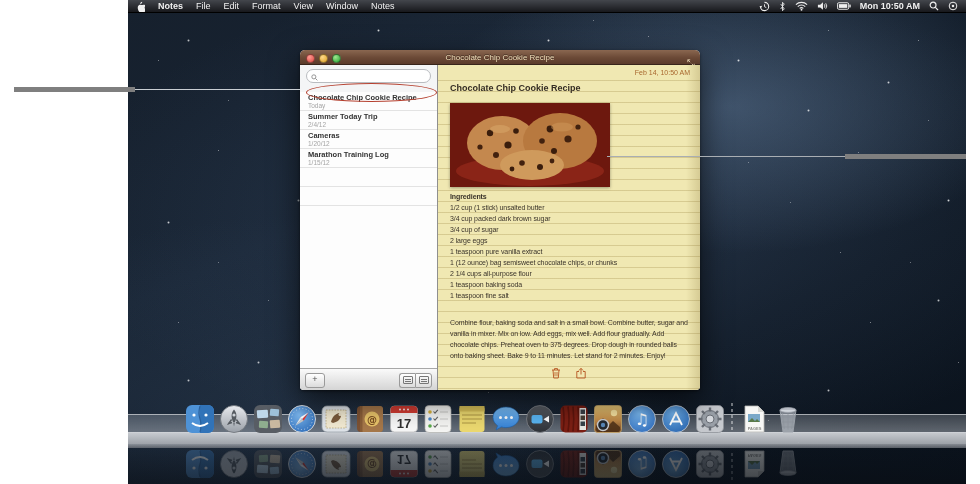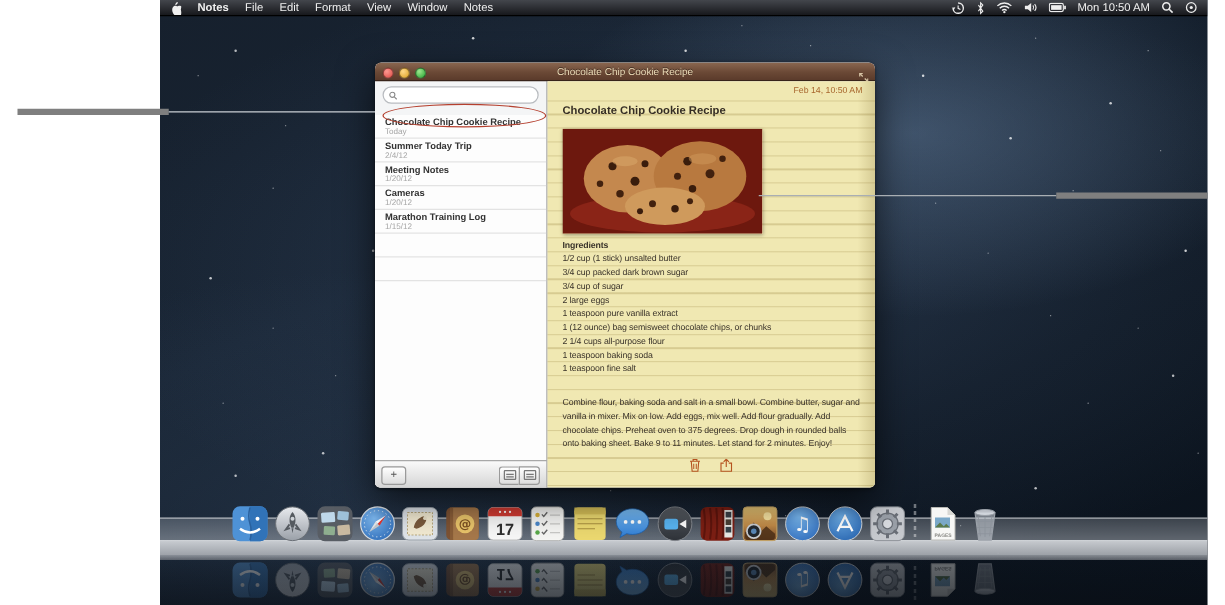--- a/index.html
+++ b/index.html
@@ -39,21 +39,21 @@
       750px 432px 0 0 rgba(255,255,255,.45),712px 252px 0 0 rgba(255,255,255,.55),
       662px 202px 0 0 rgba(255,255,255,.5);}
   
   .menubar{position:absolute;left:0;top:0;right:0;height:12px;z-index:30;
     background:linear-gradient(#43464c,#17181c);border-bottom:1px solid #000;
     display:flex;align-items:center;padding:0 8px;color:#f0f0f0;font-size:9px;}
   .mb-left{display:flex;align-items:center;gap:13px;}
   .mb-item{white-space:nowrap;line-height:12px;}
   .mb-item.app{font-weight:bold;}
   .mb-right{margin-left:auto;display:flex;align-items:center;gap:9px;}
-  .mb-clock{font-size:9px;font-weight:normal;white-space:nowrap;}
+  .mb-clock{font-size:9px;font-weight:bold;white-space:nowrap;}
   .mb-right svg,.mb-left svg{display:block;}
   
   .window{position:absolute;left:172px;top:50px;width:400px;height:340px;z-index:20;
     border-radius:5px 5px 4px 4px;overflow:hidden;background:#fbfbfb;
     box-shadow:0 10px 30px rgba(0,0,0,.65),0 1px 3px rgba(0,0,0,.5);}
   .titlebar{height:14px;position:relative;display:flex;align-items:center;justify-content:center;
     background:linear-gradient(#8a6750 0%,#6b4936 55%,#5b3b2b 100%);
     border-bottom:1px solid #38241a;}
   .titlebar .t-title{font-size:8px;color:#ecdcb8;text-shadow:0 -1px 0 rgba(0,0,0,.45);}
   .lights{position:absolute;left:6px;top:3.5px;display:flex;gap:4px;}
@@ -226,24 +226,20 @@
           <div class="note-list">
             <div class="note-row">
               <div class="nr-title">Chocolate Chip Cookie Recipe</div>
               <div class="nr-date">Today</div>
             </div>
             <div class="note-row">
               <div class="nr-title">Summer Today Trip</div>
               <div class="nr-date">2/4/12</div>
             </div>
             <div class="note-row">
-              <div class="nr-title">Meeting Notes</div>
-              <div class="nr-date">1/20/12</div>
-            </div>
-            <div class="note-row">
               <div class="nr-title">Cameras</div>
               <div class="nr-date">1/20/12</div>
             </div>
             <div class="note-row">
               <div class="nr-title">Marathon Training Log</div>
               <div class="nr-date">1/15/12</div>
             </div>
             <div class="note-row empty"></div>
             <div class="note-row empty"></div>
           </div>

